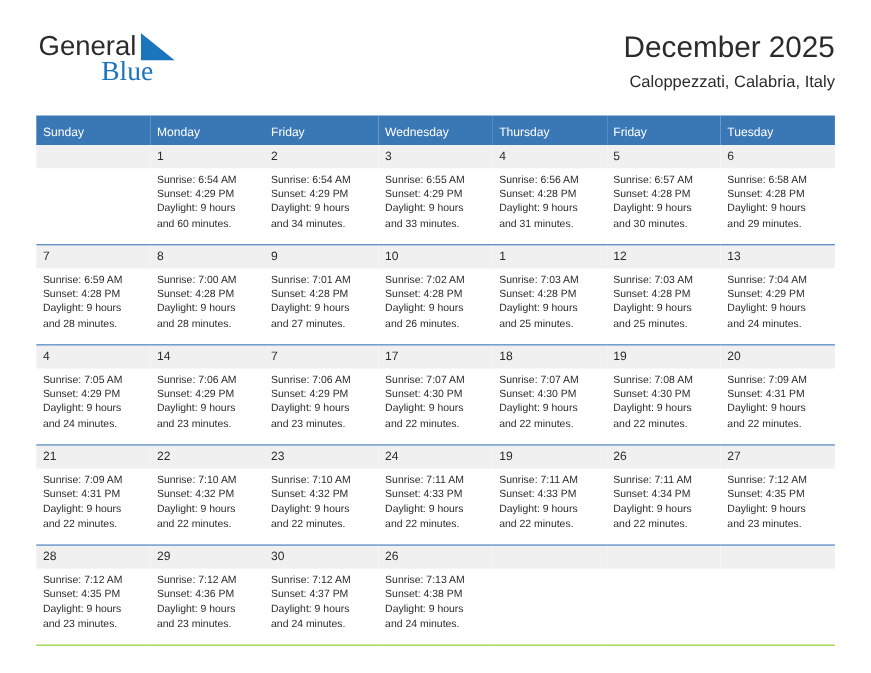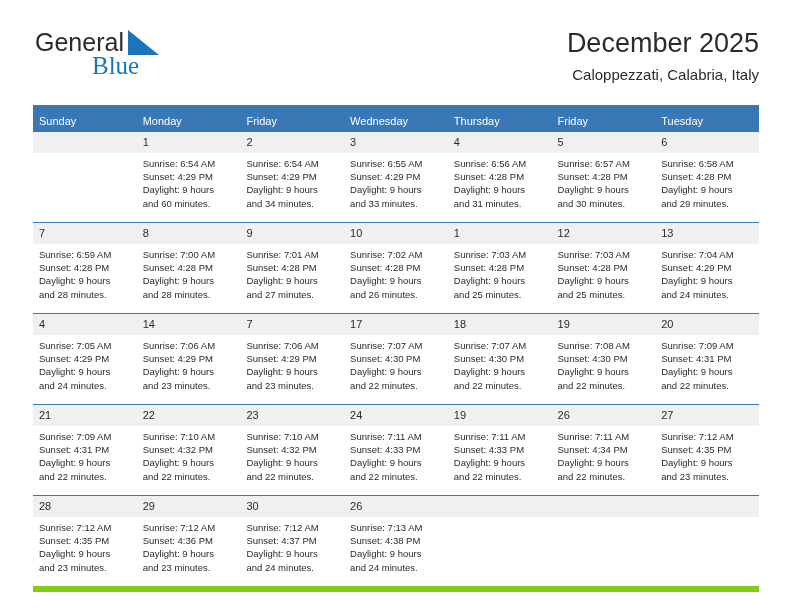--- a/index.html
+++ b/index.html
@@ -113,21 +113,21 @@
 
   .calendar td {
     vertical-align: top;
     padding: 0;
     height: 90px;
     border-bottom: 1px solid #3a77b5;
     background: #ffffff;
   }
 
   .calendar tr.week-row:last-child td {
-    border-bottom: 6px solid #84cc16;
+    border-bottom: 1px solid #84cc16;
   }
 
   .daynum {
     display: block;
     background: #f0f0f0;
     font-size: 11px;
     color: #2b2b2b;
     padding: 4px 0 5px 6px;
     height: 12px;
     line-height: 12px;

